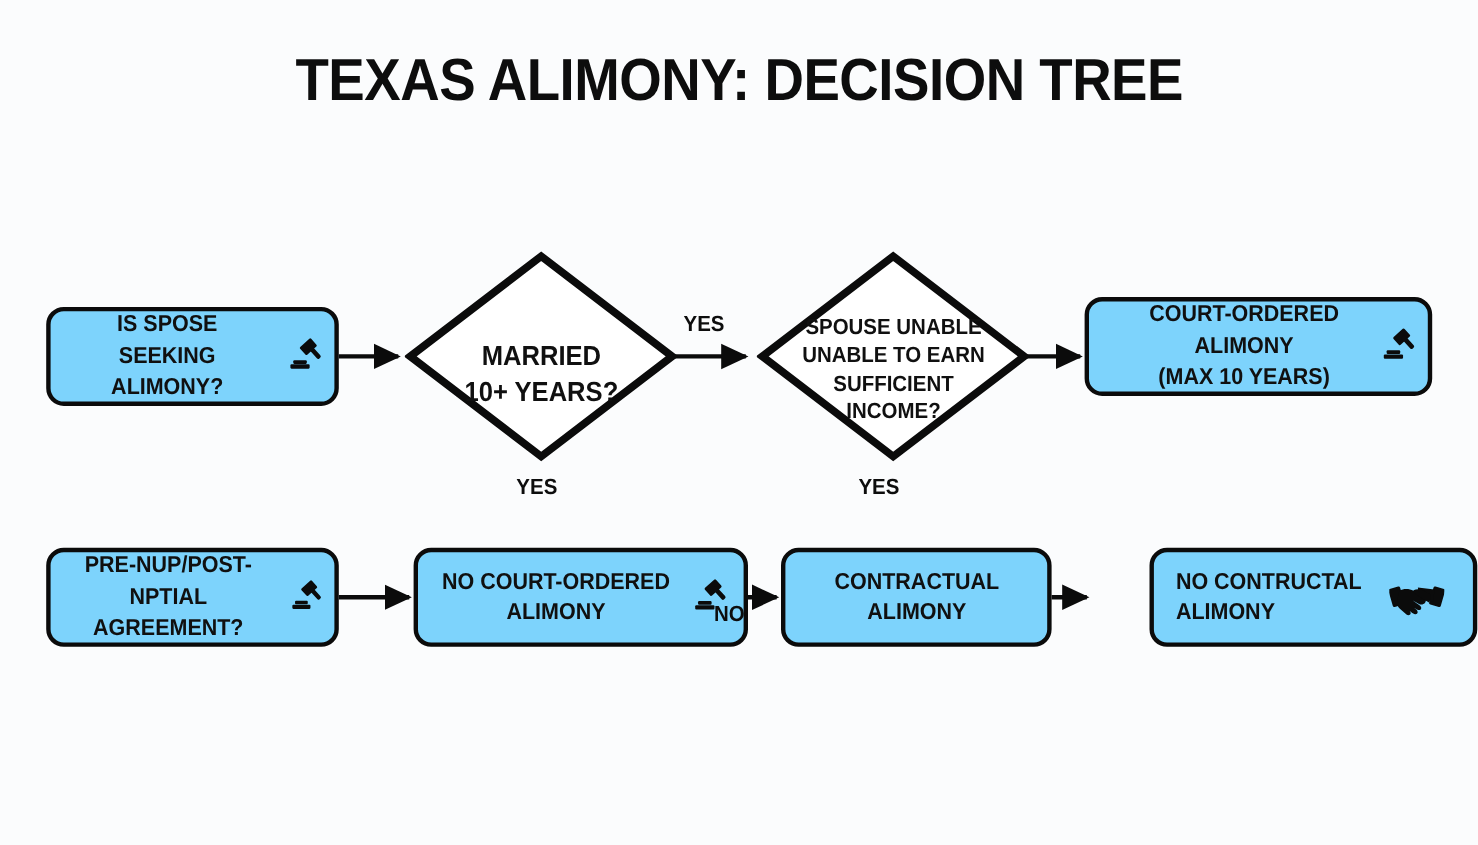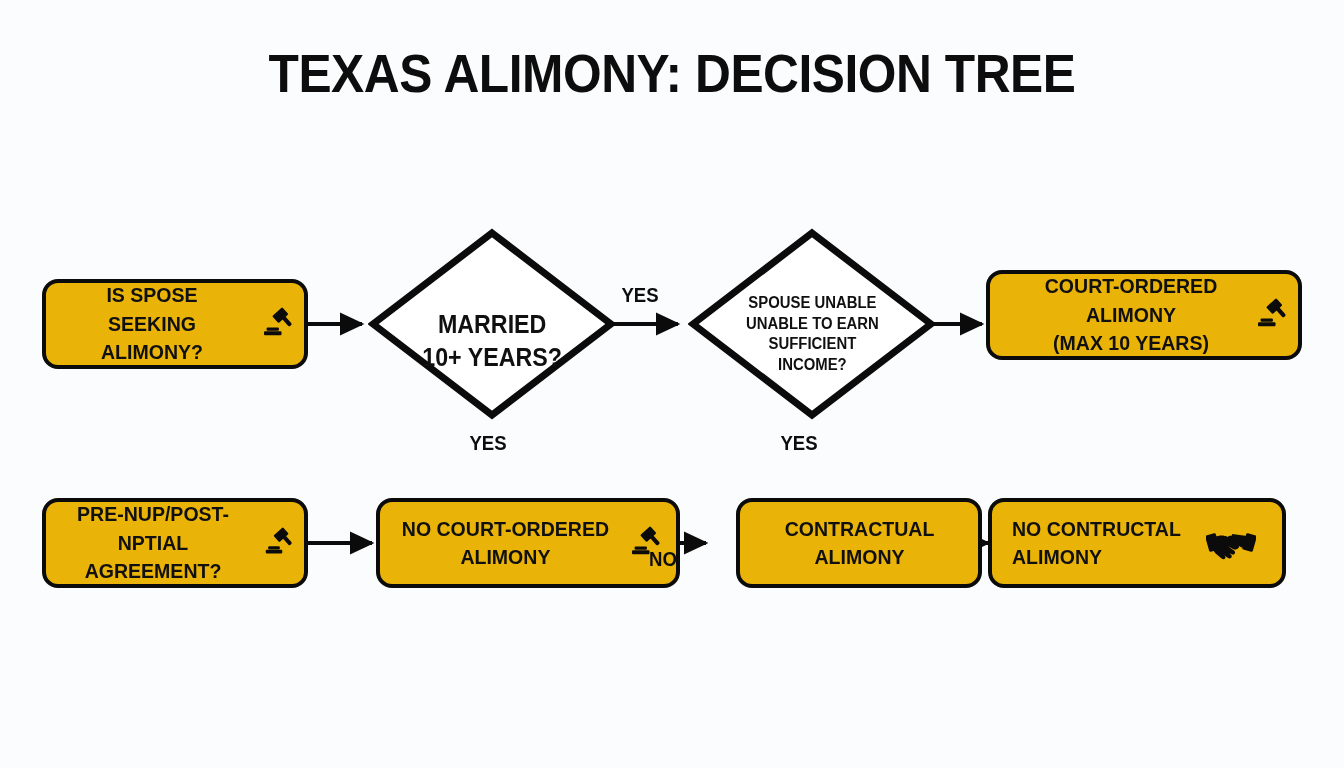--- a/index.html
+++ b/index.html
@@ -41,21 +41,21 @@
   }
 
   
   .node {
     position: absolute;
     box-sizing: border-box;
   }
   .box {
     border: 4px solid #0b0b0b;
     border-radius: 16px;
-    background: #eab308;
+    background: #7dd3fc;
     display: flex;
     align-items: center;
     justify-content: center;
   }
   .box-inner {
     display: flex;
     align-items: center;
     justify-content: center;
     width: 100%;
     padding: 0 10px;
@@ -184,21 +184,21 @@
     <div class="diamond-label">
       <span>MARRIED
 10+ YEARS?</span>
     </div>
   </div>
 
   <div class="diamond-wrap" style="left:688px; top:228px; width:248px; height:192px;">
     <svg class="diamond-shape" viewBox="0 0 248 192" preserveAspectRatio="none">
       <polygon points="124,5 243,96 124,187 5,96" fill="#ffffff" stroke="#0b0b0b" stroke-width="7" stroke-linejoin="miter"></polygon>
     </svg>
-    <div class="diamond-label" style="width:230px; font-size:16px; line-height:1.28;text-decoration:underline;">
+    <div class="diamond-label" style="width:230px; font-size:20px; line-height:1.28;text-decoration:underline;">
       <span>SPOUSE UNABLE
 UNABLE TO EARN
 SUFFICIENT
 INCOME?</span>
     </div>
   </div>
 
   <div class="node box" style="left:986px; top:270px; width:316px; height:90px;padding-left:20px;">
     <div class="box-inner">
       <span class="node-text">COURT-ORDERED ALIMONY
@@ -243,28 +243,28 @@
             <rect x="13.5" y="3.5" width="13.5" height="9.5" rx="1.2" transform="rotate(-42 20.2 8.2)"></rect>
             <rect x="18.6" y="11.0" width="14.5" height="4.2" rx="1.6" transform="rotate(48 25.8 13.1)"></rect>
             <rect x="4.0" y="24.2" width="17.5" height="4.0" rx="1.0"></rect>
             <rect x="6.6" y="20.4" width="12.3" height="3.4" rx="1.0"></rect>
           </g>
         </svg>
       </span>
     </div>
   </div>
 
-  <div class="node box" style="left:736px; top:498px; width:246px; height:90px;">
+  <div class="node box" style="left:710px; top:498px; width:246px; height:90px;">
     <div class="box-inner">
       <span class="node-text">CONTRACTUAL
 ALIMONY</span>
     </div>
   </div>
 
-  <div class="node box" style="left:988px; top:498px; width:298px; height:90px;">
+  <div class="node box" style="left:1045px; top:498px; width:298px; height:90px;">
     <div class="box-inner left">
       <span class="node-text left-al">NO CONTRUCTAL
 ALIMONY</span>
       <span class="icon handshake-icon" style="margin-left:auto; margin-right:16px;">
         <svg width="50" height="40" viewBox="0 0 50 40">
           <g fill="#0b0b0b">
 
             <rect x="1" y="11" width="11" height="17" rx="1.5" transform="rotate(-16 6.5 19.5)"></rect>
 
             <rect x="38" y="11" width="11" height="17" rx="1.5" transform="rotate(16 43.5 19.5)"></rect>

